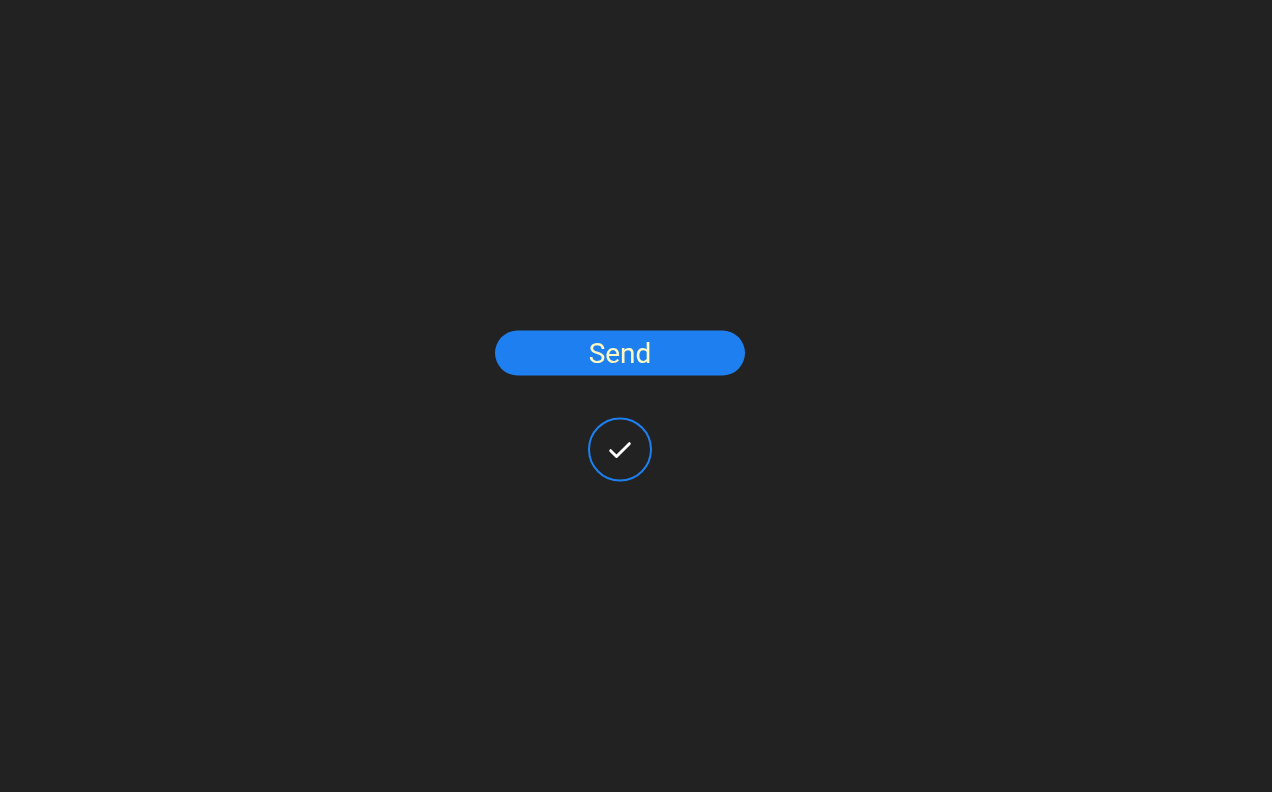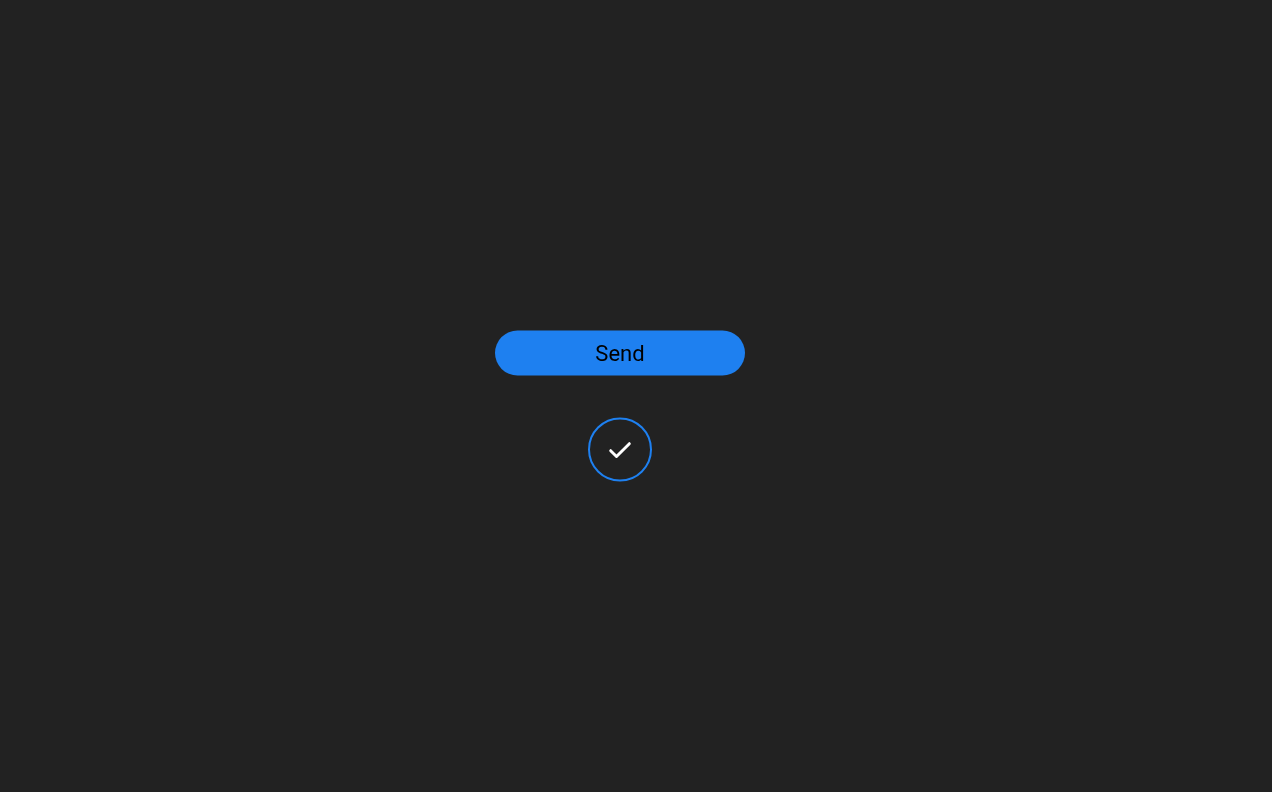--- a/index.html
+++ b/index.html
@@ -29,22 +29,22 @@
       margin-left: -16px;
       margin-top: 10px;
     }
 
     .send-button {
       width: 250px;
       height: 45px;
       background-color: #1E80F0;
       border: none;
       border-radius: 25px;
-      color: #000000;
-      font-size: 22px;
+      color: #fef9c3;
+      font-size: 28px;
       font-weight: 400;
       cursor: pointer;
       display: flex;
       align-items: center;
       justify-content: center;
       font-family: inherit;
     }
 
     .success-circle {
       width: 64px;

